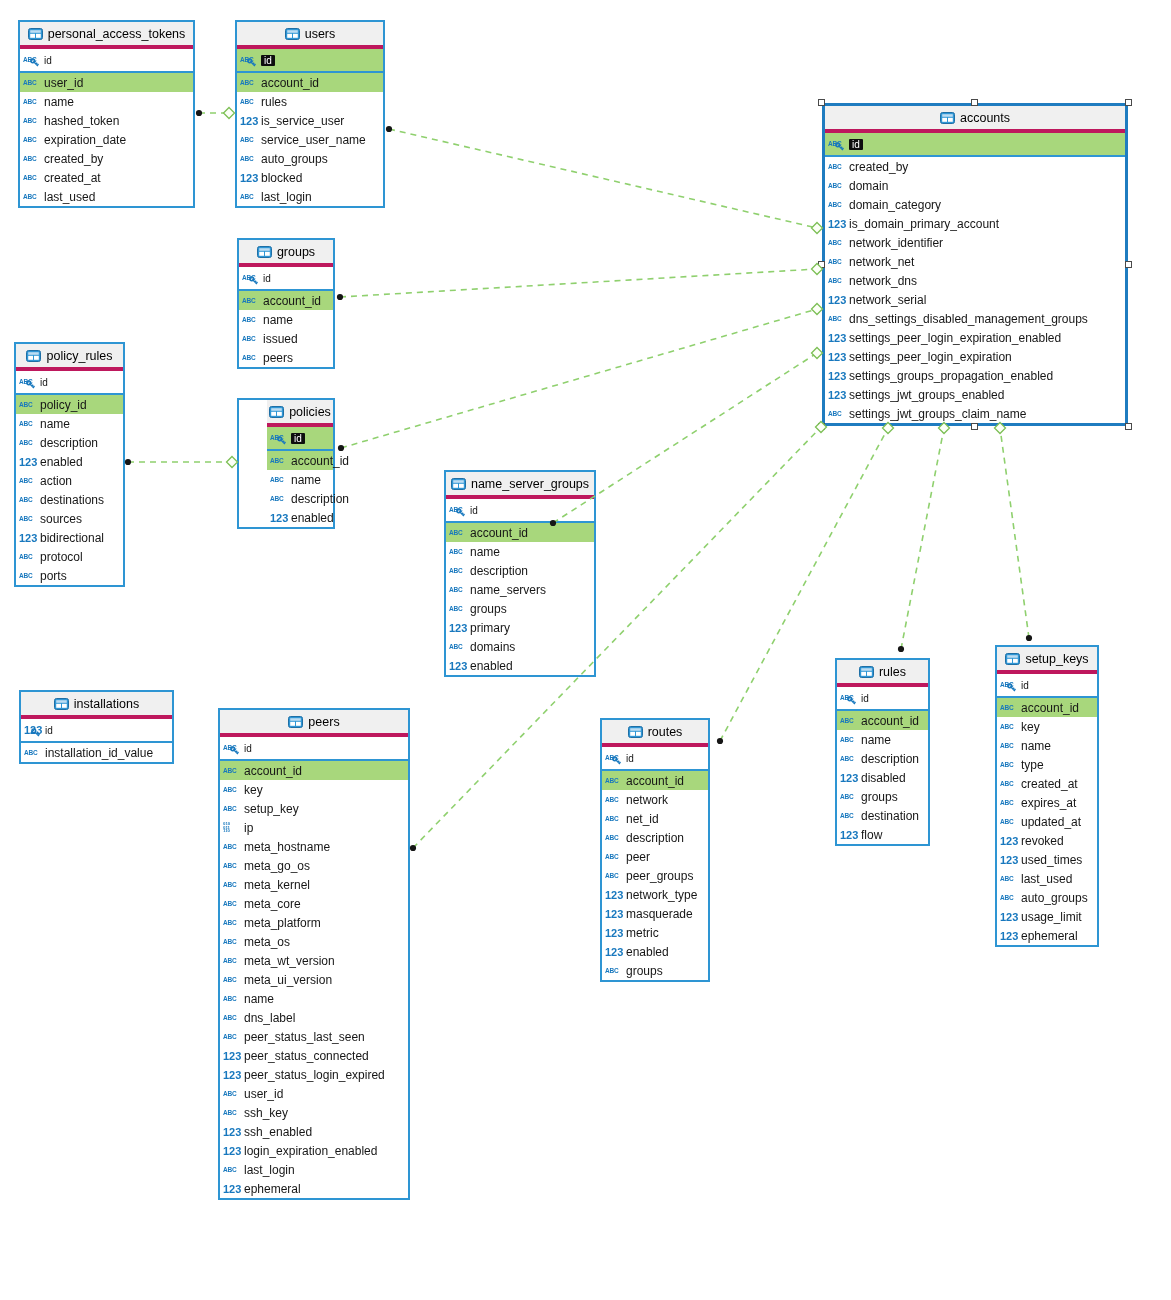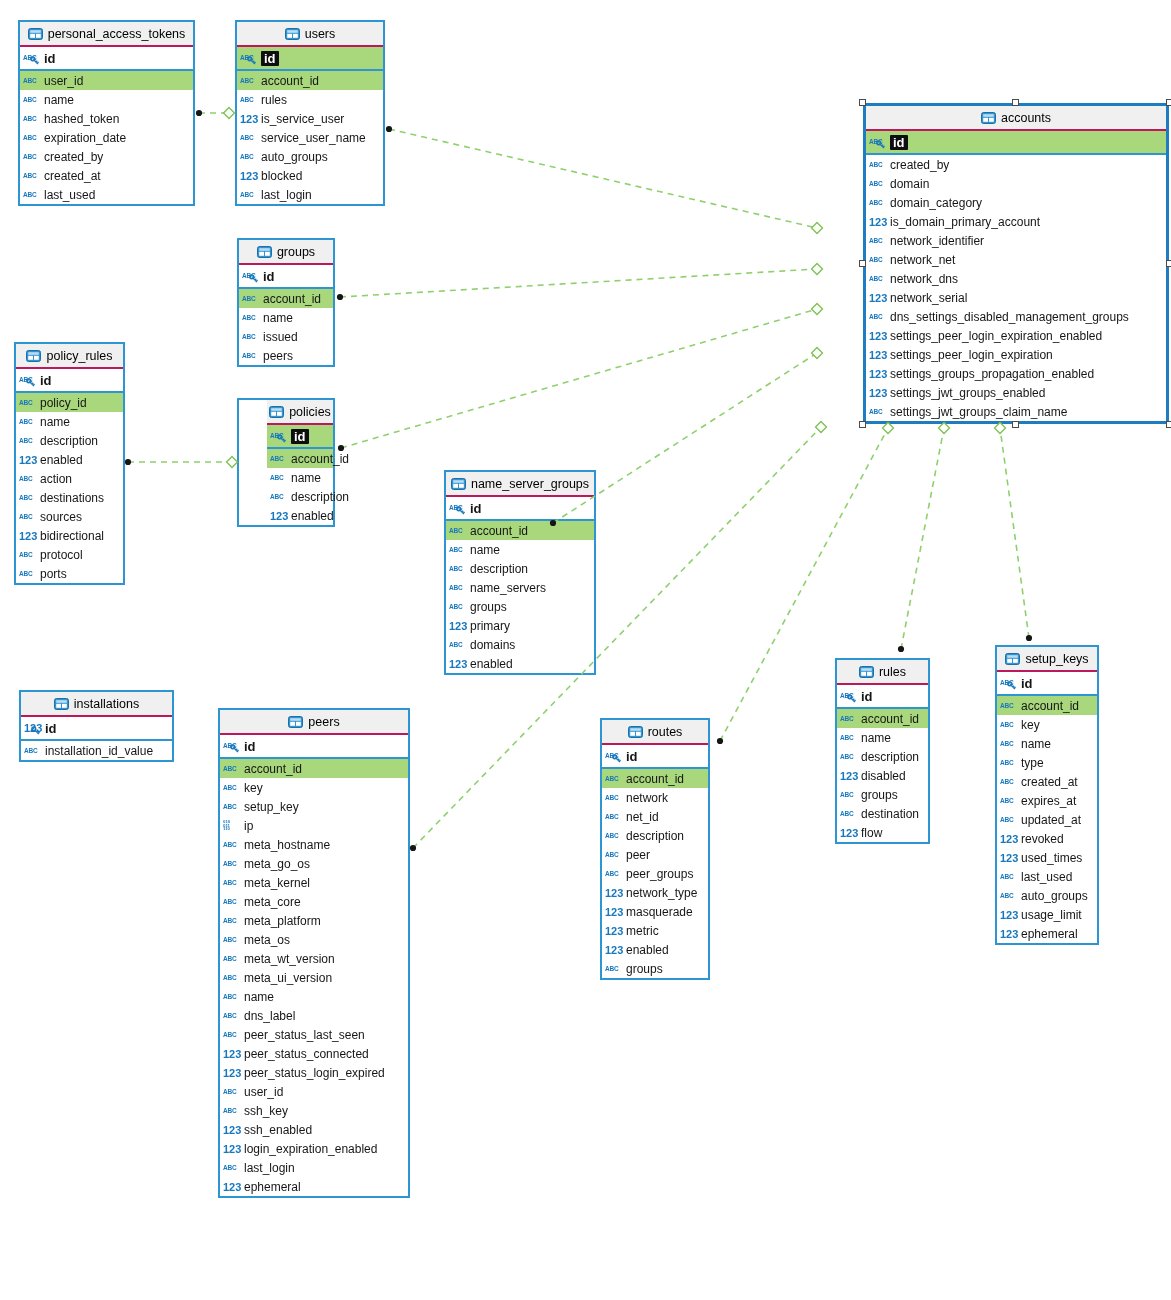--- a/index.html
+++ b/index.html
@@ -1,23 +1,23 @@
 <!DOCTYPE html>
 <html><head>
 <meta charset="utf-8">
 <style>
   html,body{margin:0;padding:0;background:#fff;font-family:"Liberation Sans",sans-serif;}
   #canvas{position:relative;width:1171px;height:1300px;background:#ffffff;overflow:hidden;}
   .wires{position:absolute;left:0;top:0;z-index:3;pointer-events:none;}
   .tbl{position:absolute;z-index:2;background:#fff;border:2px solid #2e95d3;box-sizing:border-box;}
-  .tbl.selected{border:3px solid #1f7cc0;margin-left:41px;}
-  .hdr{height:23px;background:#f0f0f0;border-bottom:2px solid #be185d;display:flex;align-items:center;justify-content:center;gap:5px;font-size:12.5px;color:#000;white-space:nowrap;overflow:hidden;}
+  .tbl.selected{border:3px solid #1f7cc0;}
+  .hdr{height:23px;background:#f0f0f0;border-bottom:4px solid #be185d;display:flex;align-items:center;justify-content:center;gap:5px;font-size:12.5px;color:#000;white-space:nowrap;overflow:hidden;}
   .row{display:flex;align-items:center;height:19px;padding:0 4px 0 3px;font-size:12px;color:#161616;}
   .pkrow{height:22px;border-bottom:2px solid #2e95d3;}
-  .pklabel{font-weight:bold;font-size:13px;margin-left:3px;white-space:nowrap;}
+  .pklabel{font-weight:normal;font-size:10px;margin-left:3px;white-space:nowrap;}
   .clabel{margin-left:3px;white-space:nowrap;}
   .green{background:#a8d77c;}
   .match{background:#0e0e0e;color:#fff;padding:0 3px;border-radius:1px;}
   .ticon{flex:0 0 18px;width:18px;position:relative;display:inline-flex;flex-direction:column;justify-content:center;}
   .abc{font-size:6.5px;font-weight:700;color:#1878be;letter-spacing:-0.2px;line-height:8px;}
   .num{font-size:11px;font-weight:700;color:#1878be;line-height:8px;}
   .bin i{font-style:normal;font-size:4.3px;line-height:3.9px;font-weight:700;color:#1878be;display:block;}
   .keyglyph{position:absolute;right:2px;bottom:-3px;}
   .tblicon{display:inline-flex;flex:none;}
   .h{position:absolute;width:7px;height:7px;background:#fff;border:1px solid #4a4a4a;box-sizing:border-box;z-index:6;}

